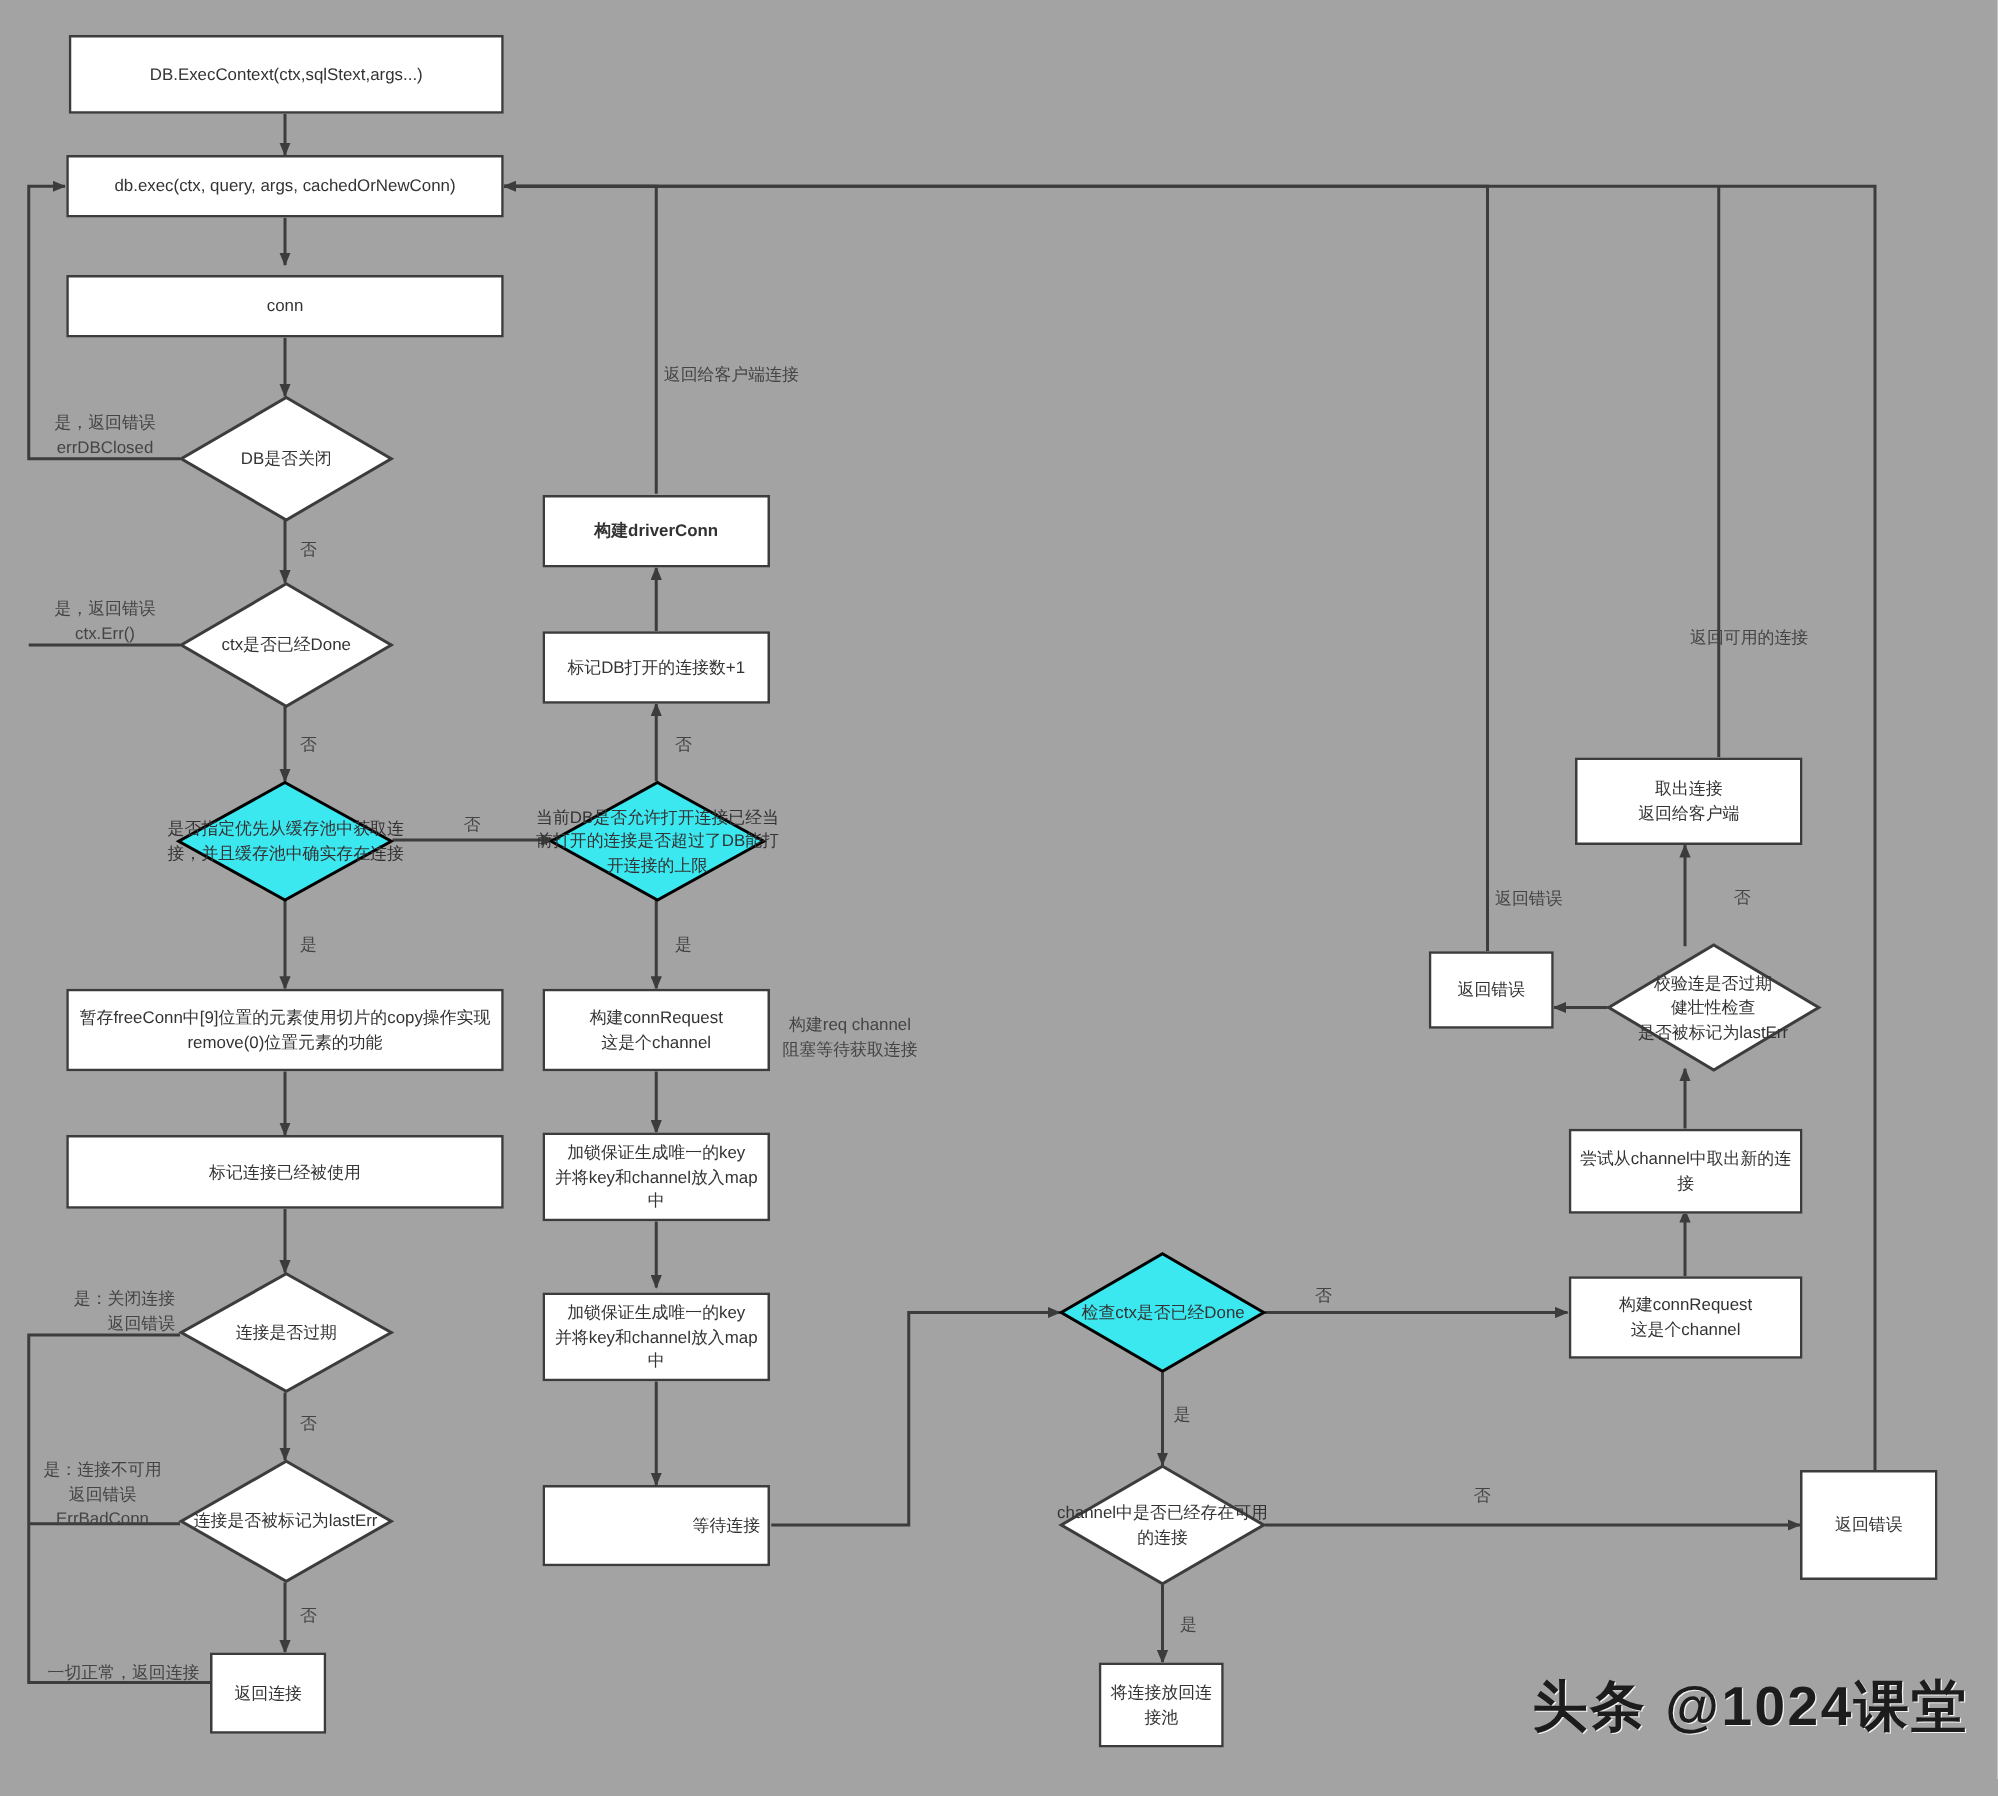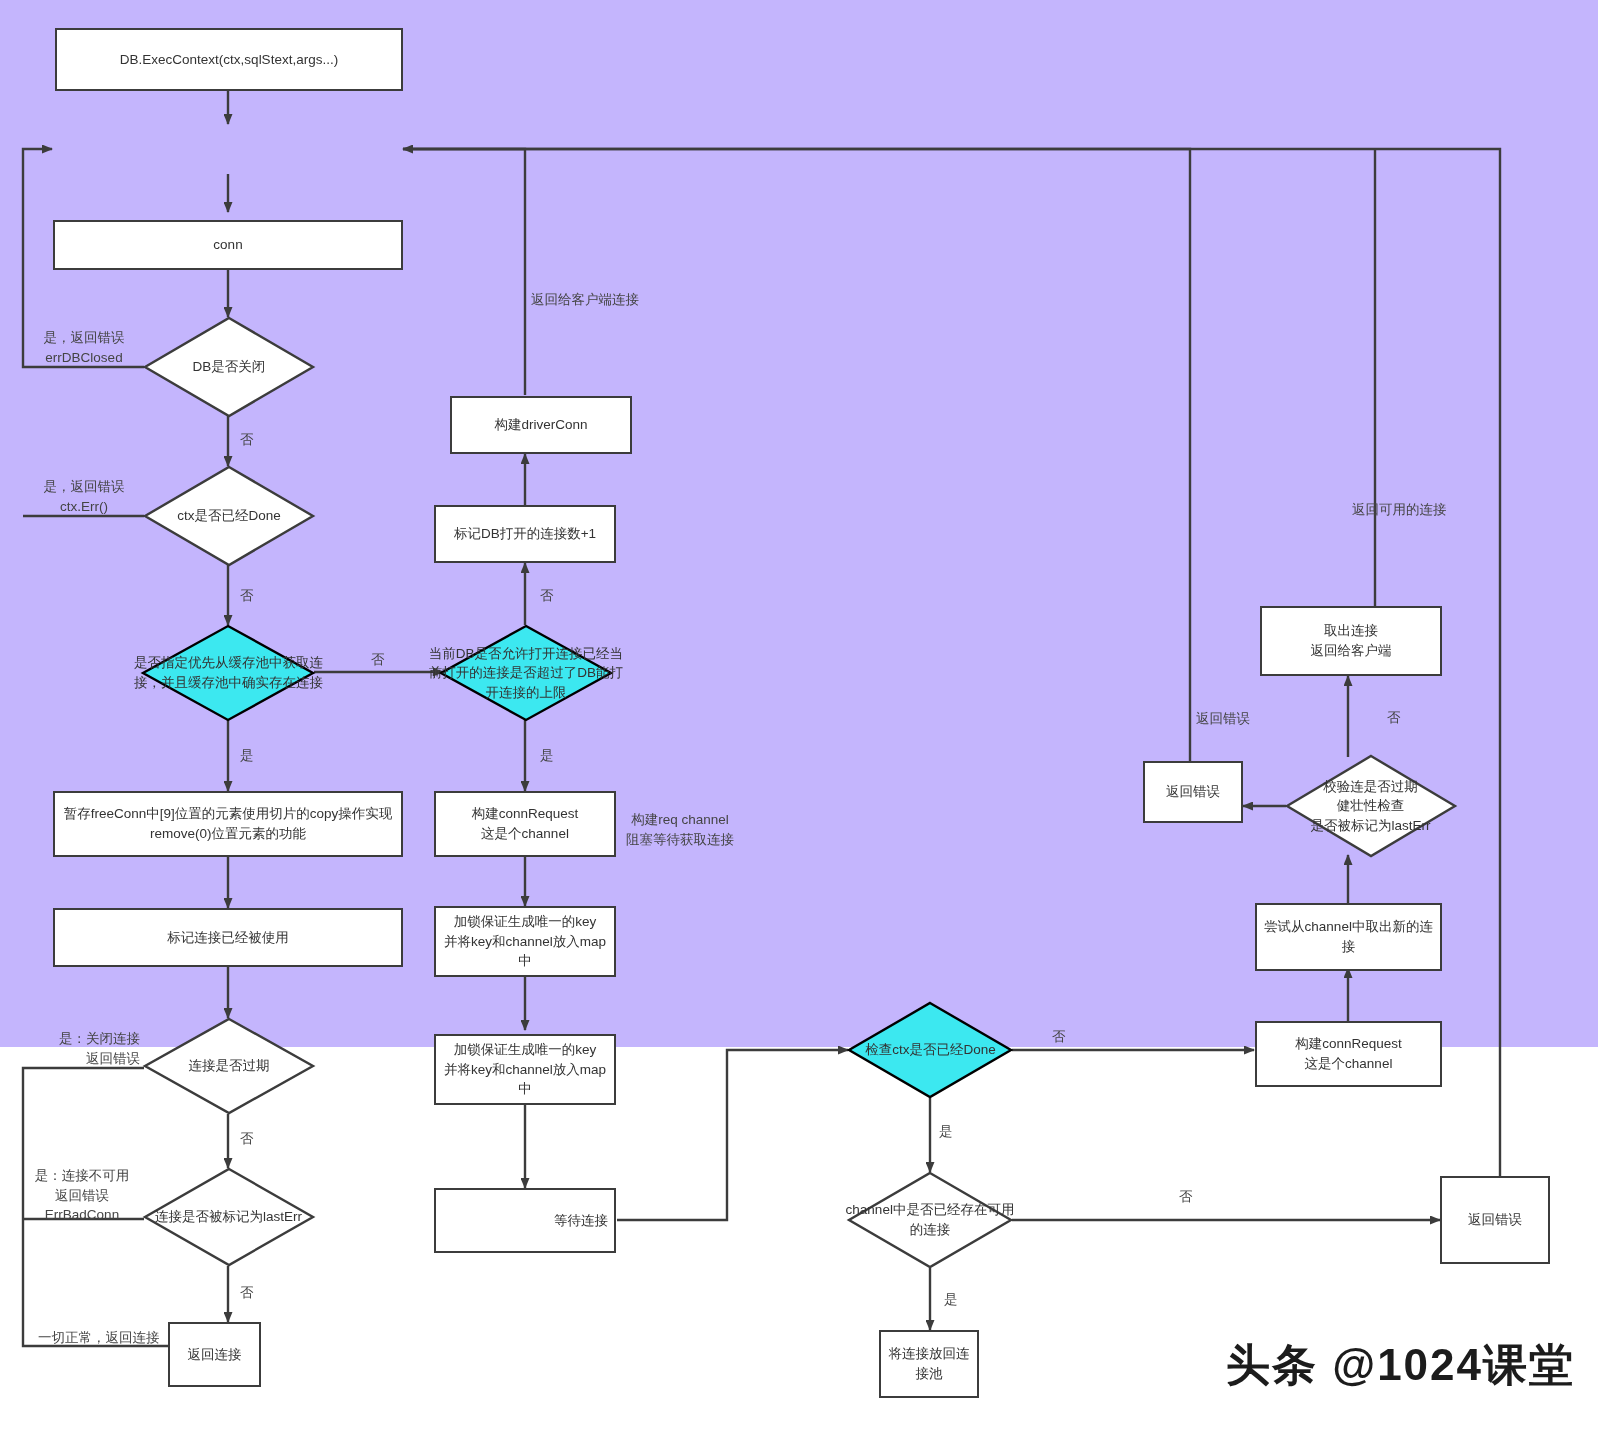--- a/index.html
+++ b/index.html
@@ -9,22 +9,22 @@
   }
   body {
     width: 1598px;
     height: 1437px;
     font-family: "Liberation Sans", "DejaVu Sans", sans-serif;
     overflow: hidden;
   }
   #canvas {
     position: relative;
     width: 1598px;
-    height: 1047px;
-    background: #c4b5fd;
+    height: 1437px;
+    background: #a3a3a3;
   }
   svg#wires {
     position: absolute;
     left: 0; top: 0;
     width: 1598px;
     height: 1437px;
   }
   .node {
     position: absolute;
     box-sizing: border-box;
@@ -168,20 +168,23 @@
       <path d="M1190,761 L1190,149 L403,149"></path>
 
       <path d="M1375,606 L1375,149"></path>
     </g>
   </svg>
 
   <div class="node box" style="left:55px; top:28px; width:348px; height:63px;">
     <span>DB.ExecContext(ctx,sqlStext,args...)</span>
   </div>
 
+  <div class="node box" style="left:53px; top:124px; width:350px; height:50px;">
+    <span>db.exec(ctx, query, args, cachedOrNewConn)</span>
+  </div>
 
   <div class="node box" style="left:53px; top:220px; width:350px; height:50px;">
     <span>conn</span>
   </div>
 
   <div class="diamond-wrap" style="left:144px; top:317px; width:170px; height:100px;">
     <svg width="170" height="100" viewBox="0 0 170 100">
       <polygon points="85,1 169,50 85,99 1,50" fill="#ffffff" stroke="#3c3c3c" stroke-width="2.4"></polygon>
     </svg>
     <div class="diamond-label">DB是否关闭</div>
@@ -201,21 +204,21 @@
     <div class="diamond-label" style="width:215px; left:-21px;">是否指定优先从缓存池中获取连接，并且缓存池中确实存在连接</div>
   </div>
 
   <div class="diamond-wrap" style="left:440px; top:625px; width:172px; height:96px;">
     <svg width="172" height="96" viewBox="0 0 172 96">
       <polygon points="86,1 171,48 86,95 1,48" fill="#3ce8f0" stroke="#000000" stroke-width="2.4"></polygon>
     </svg>
     <div class="diamond-label" style="width:200px; left:-14px;">当前DB是否允许打开连接已经当前打开的连接是否超过了DB能打开连接的上限</div>
   </div>
 
-  <div class="node box" style="left:450px; top:396px; width:182px; height:58px;">
+  <div class="node box" style="left:434px; top:396px; width:182px; height:58px;font-weight:bold;">
     <span>构建driverConn</span>
   </div>
 
   <div class="node box" style="left:434px; top:505px; width:182px; height:58px;">
     <span>标记DB打开的连接数+1</span>
   </div>
 
   <div class="node box" style="left:53px; top:791px; width:350px; height:66px;">
     <span>暂存freeConn中[9]位置的元素使用切片的copy操作实现remove(0)位置元素的功能</span>
   </div>

